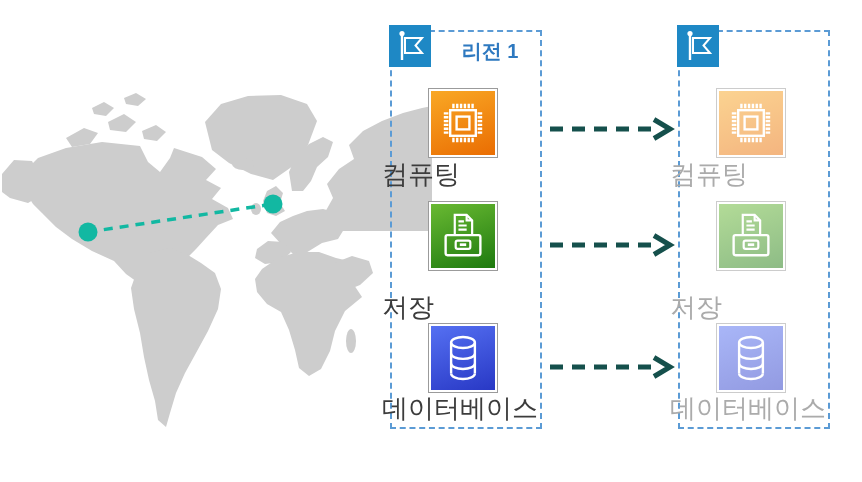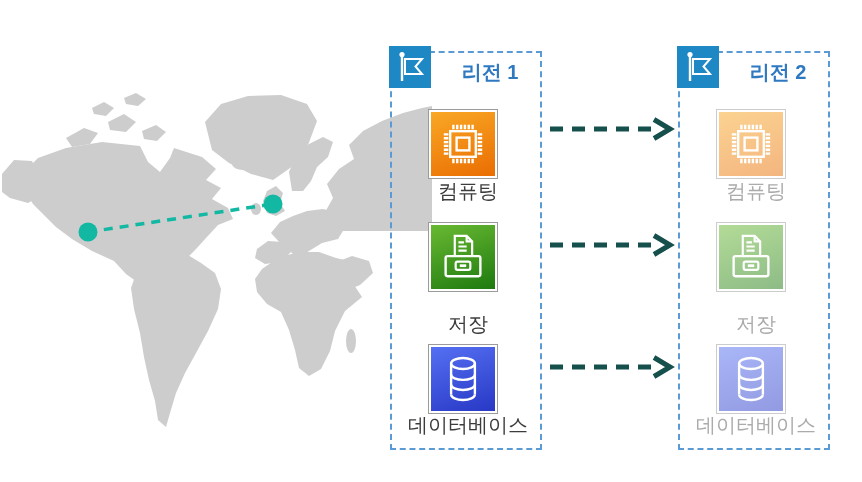--- a/index.html
+++ b/index.html
@@ -3,37 +3,37 @@
 <meta charset="utf-8">
 <style>
   html,body{margin:0;padding:0;background:#ffffff;}
   body{font-family:"Liberation Sans","DejaVu Sans",sans-serif;}
   .canvas{position:relative;width:862px;height:482px;background:#ffffff;overflow:hidden;}
 
   
   .map-svg{position:absolute;left:0;top:0;}
 
   
-  .region-box{position:absolute;top:51px;width:152px;height:399px;
+  .region-box{position:absolute;top:30px;width:152px;height:399px;
     border:2px dashed #5B9BD5;box-sizing:border-box;background:transparent;text-decoration:underline;}
   .region-box.r1{left:390px;}
   .region-box.r2{left:678px;}
   .flag-badge{position:absolute;left:-3px;top:-7px;width:42px;height:42px;background:#1E88C5;}
   .region-label{position:absolute;left:50px;top:0px;width:96px;height:38px;line-height:38px;
     font-size:20px;font-weight:bold;color:#2E79C0;text-align:center;white-space:nowrap;}
 
   .svc-icon{position:absolute;left:36px;width:70px;height:70px;box-sizing:border-box;
     border:1px solid #9B9B9B;background:#ffffff;padding:2px;}
   .svc-icon .fill{width:100%;height:100%;}
   .fill.compute{background:linear-gradient(160deg,#F9A825,#EA6D02);}
   .fill.storage{background:linear-gradient(160deg,#69B932,#1E7A0F);}
   .fill.database{background:linear-gradient(160deg,#5570F2,#2838C5);}
   .icon-1{top:56px;} .icon-2{top:169px;} .icon-3{top:291px;}
-  .svc-label{position:absolute;left:-10px;width:172px;text-align:center;
-    font-size:20px;color:#3C3C3C;white-space:nowrap;}
+  .svc-label{position:absolute;left:-10px;width:172px;text-align:left;
+    font-size:26px;color:#3C3C3C;white-space:nowrap;}
   .label-1{top:125px;} .label-2{top:238px;margin-top:20px;} .label-3{top:359px;}
   .region-box.r2 .svc-icon{opacity:0.5;}
   .region-box.r2 .svc-label{color:#ABABAB;}
 
   
   .arrow{position:absolute;left:546px;width:130px;height:24px;}
   .arrow-1{top:117px;} .arrow-2{top:233px;} .arrow-3{top:355px;}
 </style>
 </head>
 <body>
@@ -122,21 +122,20 @@
   </div>
 
   <div class="region-box r2">
     <div class="flag-badge">
       <svg width="42" height="42" viewBox="0 0 42 42">
         <circle cx="13" cy="8.5" r="2.6" fill="#ffffff"></circle>
         <line x1="13" y1="10" x2="13" y2="35" stroke="#ffffff" stroke-width="2.4"></line>
         <path d="M16,13 L33,13 L26.5,20.5 L33,28 L16,28 Z" fill="none" stroke="#ffffff" stroke-width="2"></path>
       </svg>
     </div>
-    <div class="region-label">리전 2</div>
 
     <div class="svc-icon icon-1">
       <div class="fill compute">
         <svg width="64" height="64" viewBox="0 0 70 70" fill="none" stroke="#ffffff" stroke-width="2.6">
           <rect x="21" y="21" width="28" height="28"></rect>
           <rect x="28" y="28" width="14" height="14"></rect>
           <path d="M24.5,14 v5 M28.7,14 v5 M32.9,14 v5 M37.1,14 v5 M41.3,14 v5 M45.5,14 v5"></path>
           <path d="M24.5,51 v5 M28.7,51 v5 M32.9,51 v5 M37.1,51 v5 M41.3,51 v5 M45.5,51 v5"></path>
           <path d="M14,24.5 h5 M14,28.7 h5 M14,32.9 h5 M14,37.1 h5 M14,41.3 h5 M14,45.5 h5"></path>
           <path d="M51,24.5 h5 M51,28.7 h5 M51,32.9 h5 M51,37.1 h5 M51,41.3 h5 M51,45.5 h5"></path>

